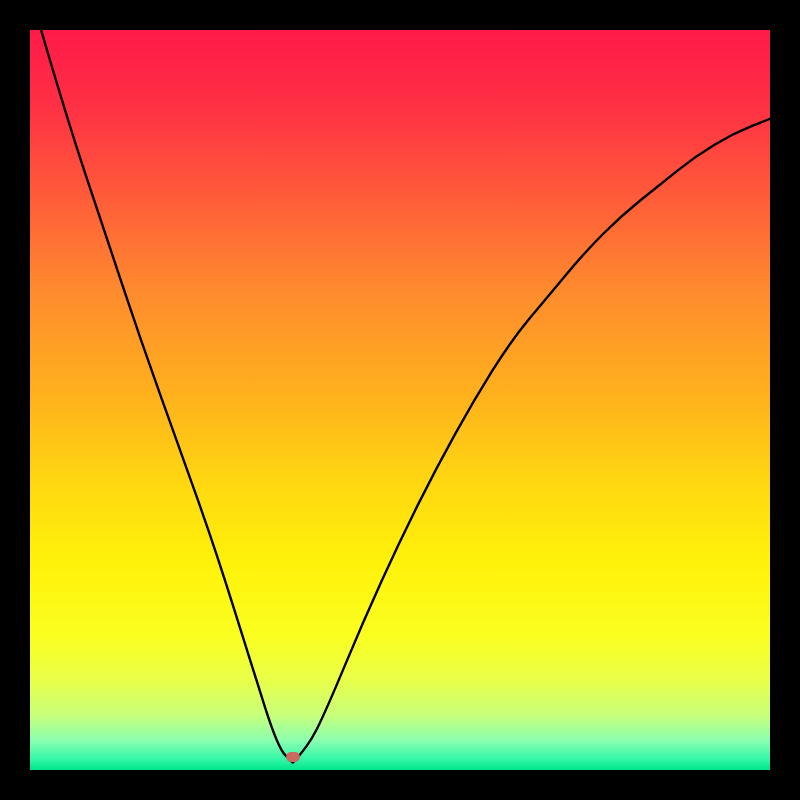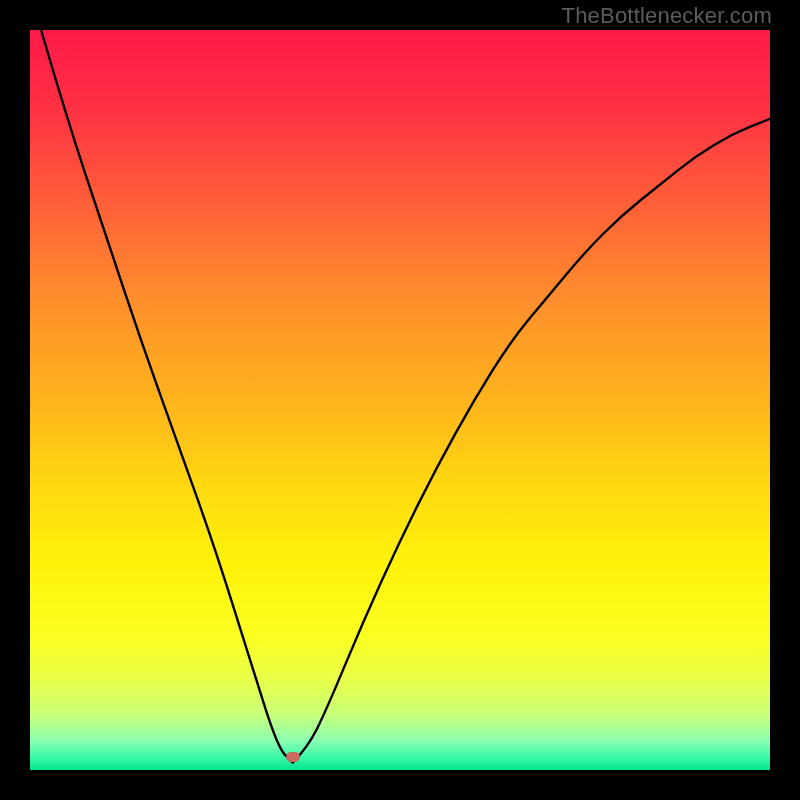--- a/index.html
+++ b/index.html
@@ -54,21 +54,20 @@
     font-size: 22px;
     letter-spacing: 0.2px;
     font-weight: 500;
   }
 </style>
 </head>
 <body>
 
 <div class="frame">
 
-  <div class="watermark" style="top: 3px; right: 28px;">TheBottlenecker.com</div>
 
   <div class="plot">
     <svg class="gradient" viewBox="0 0 740 740" preserveAspectRatio="none">
       <defs>
         <linearGradient id="bg-grad" x1="0" y1="0" x2="0" y2="1">
             <stop offset="0%" stop-color="#ff1a49"></stop>
             <stop offset="10%" stop-color="#ff2f44"></stop>
             <stop offset="22%" stop-color="#ff5a3a"></stop>
             <stop offset="35%" stop-color="#ff8a2e"></stop>
             <stop offset="50%" stop-color="#ffb31c"></stop>

